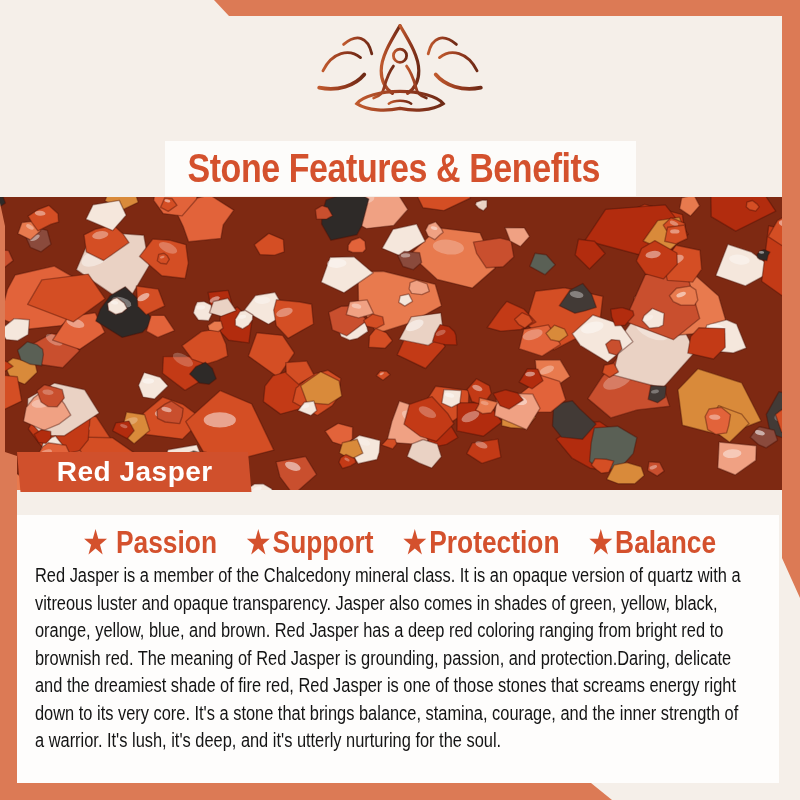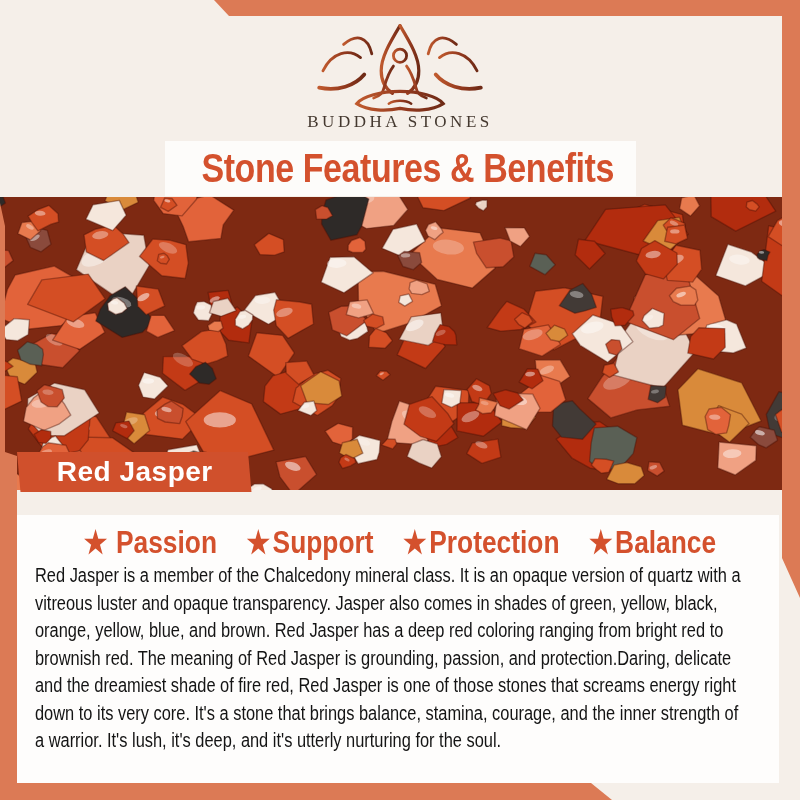--- a/index.html
+++ b/index.html
@@ -9,21 +9,21 @@
   }
   
   .logo-wrap{position:absolute;top:20px;left:50%;transform:translateX(-50%);width:190px;height:94px;}
   .brand-name{
     position:absolute;top:112px;left:0;width:100%;text-align:center;
     font-family:"Liberation Serif",serif;font-size:17px;letter-spacing:3.5px;
     color:#44382f;font-weight:400;
   }
   .title-band{
     position:absolute;left:165px;top:141px;width:471px;height:55px;
-    background:#fdfcfa;display:flex;align-items:center;justify-content:flex-start;
+    background:#fdfcfa;display:flex;align-items:center;justify-content:flex-end;
   }
   .title-band h1{
     margin:0;font-size:40px;font-weight:700;color:#d4512d;letter-spacing:-0.5px;
     transform:scaleX(0.85);transform-origin:center;white-space:nowrap;
   }
   
   .photo{position:absolute;left:0;top:197px;width:800px;height:293px;overflow:hidden;background:#7e2912;}
   .photo svg{display:block;}
   .stone-label{
     position:absolute;left:17px;top:452px;width:231px;height:40px;
@@ -84,21 +84,20 @@
 
         <path d="M93,49 C87,57 85,65 83,72 C82,77 78,81 72,83" stroke-width="3"></path>
         <path d="M107,49 C113,57 115,65 117,72 C118,77 122,81 128,83" stroke-width="3"></path>
 
         <path d="M100,76 C80,76 60,81 54,89 C66,97 86,97 100,94 C114,97 134,97 146,89 C140,81 120,76 100,76 Z" stroke-width="3.4"></path>
         <path d="M88,89 C94,85 106,85 112,89" stroke-width="2.6"></path>
       </g>
     </svg>
   </div>
 
-  <div class="brand-name">BUDDHA STONES</div>
 
   <div class="title-band">
     <h1>Stone Features &amp; Benefits</h1>
   </div>
 
   <div class="photo">
     <svg id="stones-svg" width="800" height="293">
         <rect width="800" height="293" fill="#7e2912"></rect>
         <polygon points="822.2,226.6 816.2,246.9 787.0,242.1 770.4,236.8 766.3,217.4 778.9,194.7 799.9,199.1 818.8,217.5" fill="#423a36" stroke="rgba(70,15,5,0.4)" stroke-width="1.4" stroke-linejoin="round"></polygon>
         <ellipse cx="788.8" cy="214.2" rx="12.4" ry="5.8" fill="#ffffff" opacity="0.25" transform="rotate(-21 796 223)"></ellipse>

